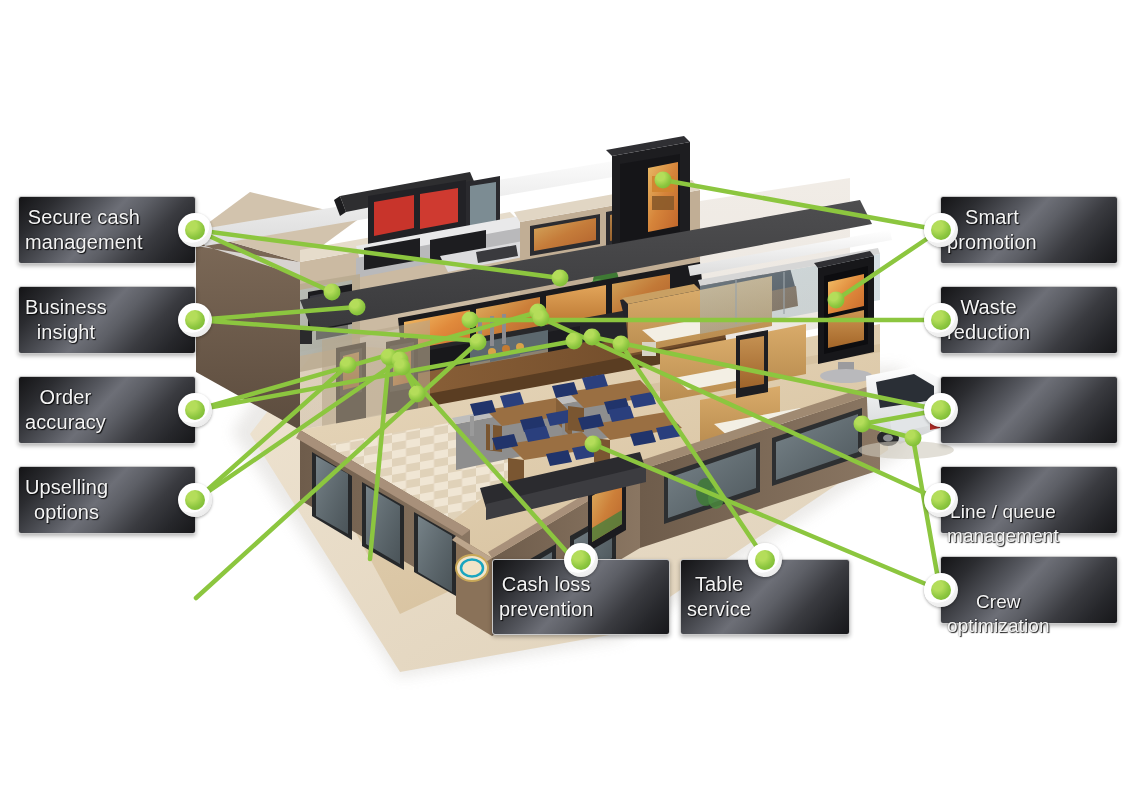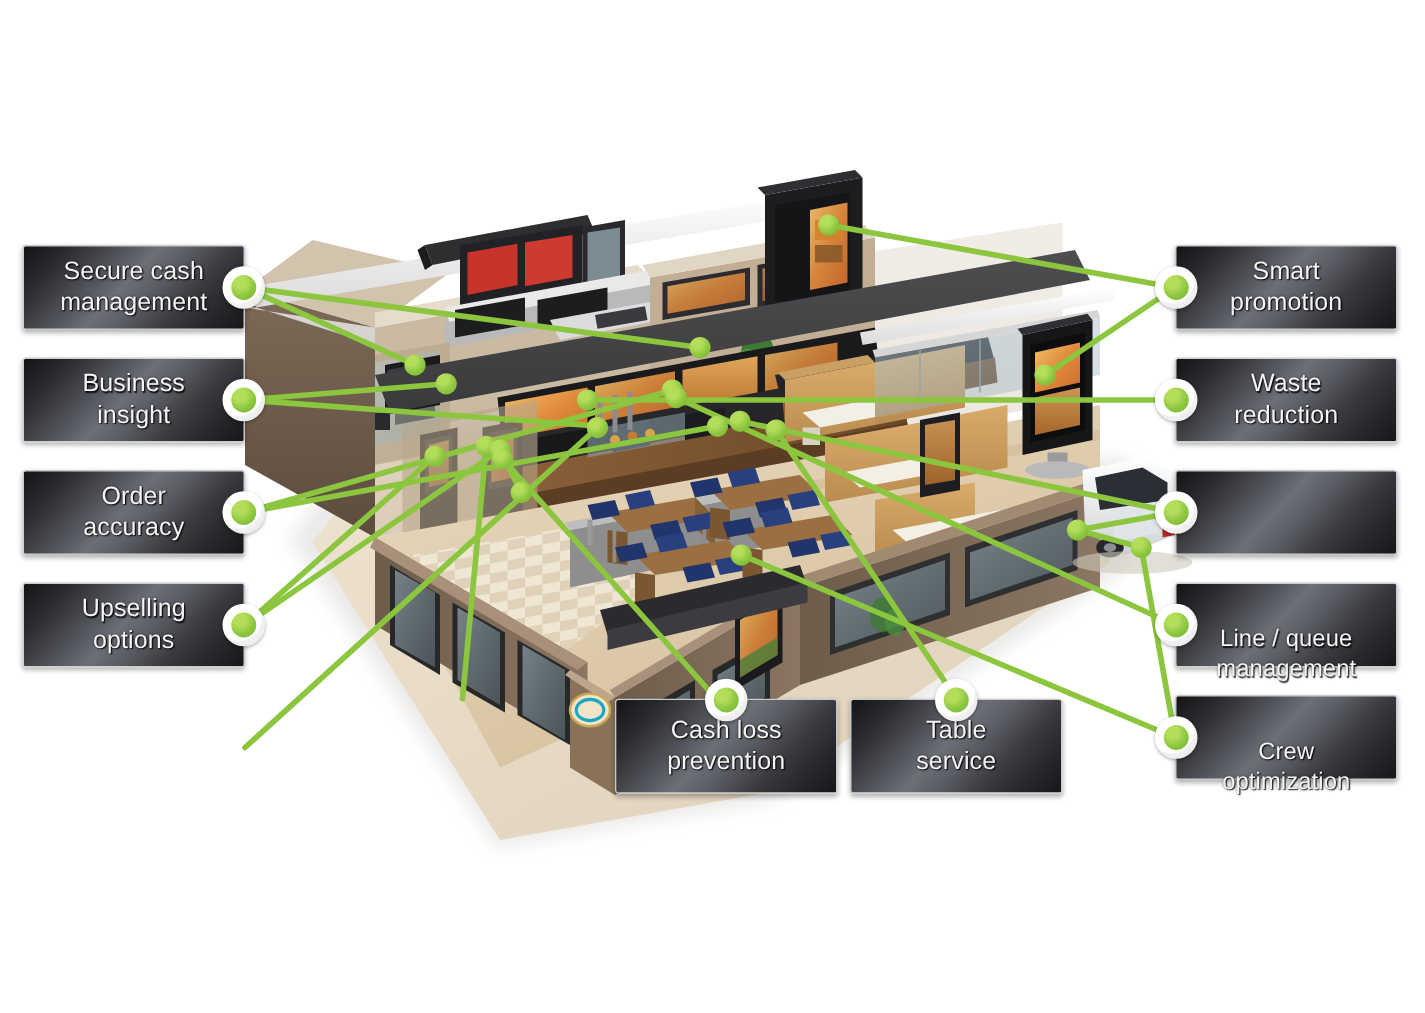--- a/index.html
+++ b/index.html
@@ -26,21 +26,20 @@
         #2b2c30 16%,
         #55575e 36%,
         #6d6f77 46%,
         #5d5f66 56%,
         #3a3b40 72%,
         #26272b 86%,
         #17171a 100%);
     box-shadow:0 2px 4px rgba(0,0,0,.30);
     display:flex;
     align-items:center;
-    justify-content:center;
     text-align:center;
     z-index:6;
   }
   .callout .txt{
     color:#f4f4f4;
     font-size:20px;
     line-height:25px;
     letter-spacing:.1px;
     text-shadow:1px 1px 1px rgba(0,0,0,.85), 0 0 2px rgba(0,0,0,.6);
     padding:0 6px;

